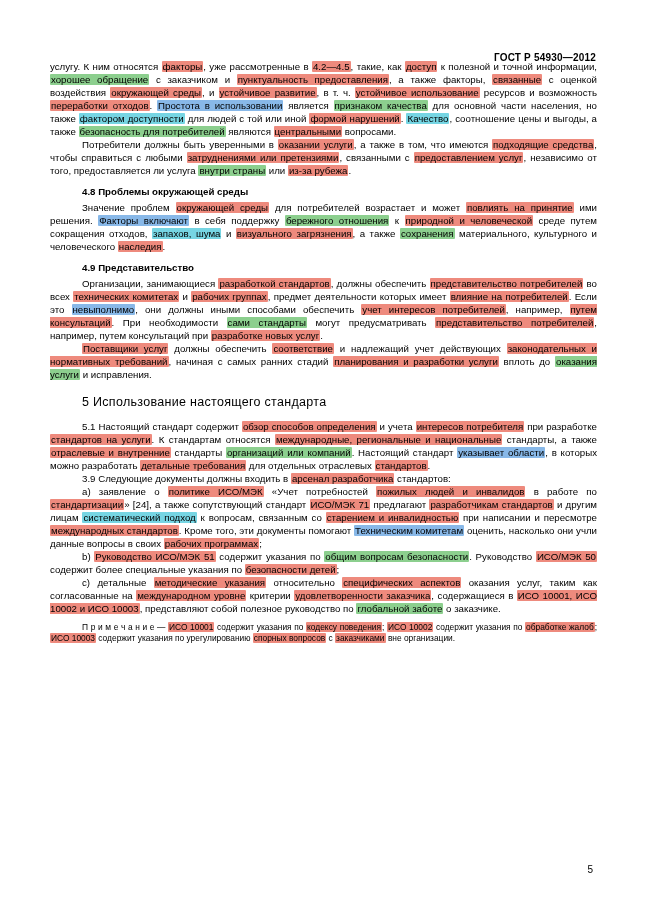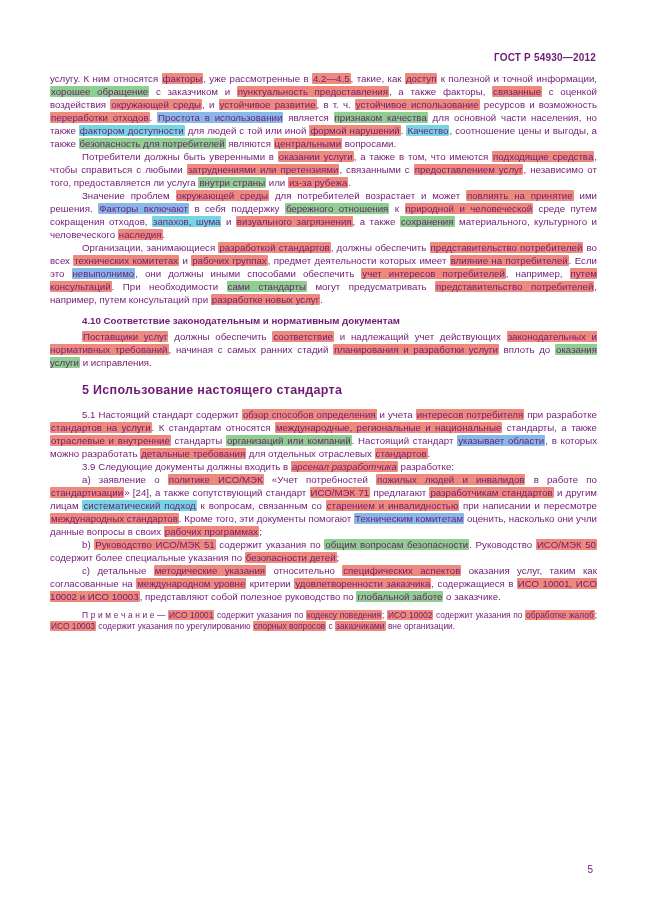--- a/index.html
+++ b/index.html
@@ -2,51 +2,51 @@
 <html><head>
 <meta charset="utf-8">
 <style>
   html, body { margin: 0; padding: 0; background: #ffffff; }
   .page {
     position: relative;
     width: 646px;
     height: 913px;
     background: #ffffff;
     font-family: "Liberation Sans", sans-serif;
-    color: #701a75;
+    color: #000000;
     overflow: hidden;
   }
   .doc-header {
     position: absolute;
     top: 52px;
     right: 50px;
     font-size: 10px;
     font-weight: bold;
     letter-spacing: 0.2px;
   }
   .doc-body {
     position: absolute;
-    top: 72px;
+    top: 60px;
     left: 50px;
     width: 547px;
     font-size: 9.7px;
     line-height: 13px;
     text-align: justify;
   }
   .para { margin: 0; text-indent: 32px; }
   .para.noindent { text-indent: 0; }
   .h3 {
     font-weight: bold;
     font-size: 9.7px;
     margin: 8px 0 3px 0;
     text-indent: 32px;
     text-align: left;
   }
   .h2 {
-    font-weight: bold;
+    font-weight: normal;
     font-size: 12.5px;
     letter-spacing: 0.3px;
     margin: 15px 0 11px 0;
     text-indent: 32px;
     text-align: left;
   }
   .note {
     font-size: 8.4px;
     line-height: 11px;
     margin: 7px 0 0 0;
@@ -62,27 +62,28 @@
 </style>
 </head>
 <body>
 
 <div class="page">
   <div class="doc-header">ГОСТ Р 54930—2012</div>
 
   <div class="doc-body" id="document-body">
       <p class="para noindent"><span>услугу. К ним относятся </span><span class="hl" style="background-color: rgb(238, 138, 125);">факторы</span><span>, уже рассмотренные в </span><span class="hl" style="background-color: rgb(238, 138, 125);">4.2—4.5</span><span>, такие, как </span><span class="hl" style="background-color: rgb(238, 138, 125);">доступ</span><span> к полезной и точной информации, </span><span class="hl" style="background-color: rgb(140, 207, 142);">хорошее обращение</span><span> с заказчиком и </span><span class="hl" style="background-color: rgb(238, 138, 125);">пунктуальность предоставления</span><span>, а также факторы, </span><span class="hl" style="background-color: rgb(238, 138, 125);">связанные</span><span> с оценкой воздействия </span><span class="hl" style="background-color: rgb(238, 138, 125);">окружающей среды</span><span>, и </span><span class="hl" style="background-color: rgb(238, 138, 125);">устойчивое развитие</span><span>, в т. ч. </span><span class="hl" style="background-color: rgb(238, 138, 125);">устойчивое использование</span><span> ресурсов и возможность </span><span class="hl" style="background-color: rgb(238, 138, 125);">переработки отходов</span><span>. </span><span class="hl" style="background-color: rgb(136, 184, 232);">Простота в использовании</span><span> является </span><span class="hl" style="background-color: rgb(140, 207, 142);">признаком качества</span><span> для основной части населения, но также </span><span class="hl" style="background-color: rgb(118, 213, 227);">фактором доступности</span><span> для людей с той или иной </span><span class="hl" style="background-color: rgb(238, 138, 125);">формой нарушений</span><span>. </span><span class="hl" style="background-color: rgb(118, 213, 227);">Качество</span><span>, соотношение цены и выгоды, а также </span><span class="hl" style="background-color: rgb(140, 207, 142);">безопасность для потребителей</span><span> являются </span><span class="hl" style="background-color: rgb(238, 138, 125);">центральными</span><span> вопросами.</span></p>
       <p class="para"><span>Потребители должны быть уверенными в </span><span class="hl" style="background-color: rgb(238, 138, 125);">оказании услуги</span><span>, а также в том, что имеются </span><span class="hl" style="background-color: rgb(238, 138, 125);">подходящие средства</span><span>, чтобы справиться с любыми </span><span class="hl" style="background-color: rgb(238, 138, 125);">затруднениями или претензиями</span><span>, связанными с </span><span class="hl" style="background-color: rgb(238, 138, 125);">предоставлением услуг</span><span>, независимо от того, предоставляется ли услуга </span><span class="hl" style="background-color: rgb(140, 207, 142);">внутри страны</span><span> или </span><span class="hl" style="background-color: rgb(238, 138, 125);">из-за рубежа</span><span>.</span></p>
+      <div class="h3"><span>4.8 Проблемы окружающей среды</span></div>
       <p class="para"><span>Значение проблем </span><span class="hl" style="background-color: rgb(238, 138, 125);">окружающей среды</span><span> для потребителей возрастает и может </span><span class="hl" style="background-color: rgb(238, 138, 125);">повлиять на принятие</span><span> ими решения. </span><span class="hl" style="background-color: rgb(136, 184, 232);">Факторы включают</span><span> в себя поддержку </span><span class="hl" style="background-color: rgb(140, 207, 142);">бережного отношения</span><span> к </span><span class="hl" style="background-color: rgb(238, 138, 125);">природной и человеческой</span><span> среде путем сокращения отходов, </span><span class="hl" style="background-color: rgb(118, 213, 227);">запахов, шума</span><span> и </span><span class="hl" style="background-color: rgb(238, 138, 125);">визуального загрязнения</span><span>, а также </span><span class="hl" style="background-color: rgb(140, 207, 142);">сохранения</span><span> материального, культурного и человеческого </span><span class="hl" style="background-color: rgb(238, 138, 125);">наследия</span><span>.</span></p>
+      <div class="h3"><span>4.9 Представительство</span></div>
       <p class="para"><span>Организации, занимающиеся </span><span class="hl" style="background-color: rgb(238, 138, 125);">разработкой стандартов</span><span>, должны обеспечить </span><span class="hl" style="background-color: rgb(238, 138, 125);">представительство потребителей</span><span> во всех </span><span class="hl" style="background-color: rgb(238, 138, 125);">технических комитетах</span><span> и </span><span class="hl" style="background-color: rgb(238, 138, 125);">рабочих группах</span><span>, предмет деятельности которых имеет </span><span class="hl" style="background-color: rgb(238, 138, 125);">влияние на потребителей</span><span>. Если это </span><span class="hl" style="background-color: rgb(136, 184, 232);">невыполнимо</span><span>, они должны иными способами обеспечить </span><span class="hl" style="background-color: rgb(238, 138, 125);">учет интересов потребителей</span><span>, например, </span><span class="hl" style="background-color: rgb(238, 138, 125);">путем консультаций</span><span>. При необходимости </span><span class="hl" style="background-color: rgb(140, 207, 142);">сами стандарты</span><span> могут предусматривать </span><span class="hl" style="background-color: rgb(238, 138, 125);">представительство потребителей</span><span>, например, путем консультаций при </span><span class="hl" style="background-color: rgb(238, 138, 125);">разработке новых услуг</span><span>.</span></p>
-      <div class="h3"><span>4.10 Соответствие законодательным и нормативным документам</span></div>
       <p class="para"><span class="hl" style="background-color: rgb(238, 138, 125);">Поставщики услуг</span><span> должны обеспечить </span><span class="hl" style="background-color: rgb(238, 138, 125);">соответствие</span><span> и надлежащий учет действующих </span><span class="hl" style="background-color: rgb(238, 138, 125);">законодательных и нормативных требований</span><span>, начиная с самых ранних стадий </span><span class="hl" style="background-color: rgb(238, 138, 125);">планирования и разработки услуги</span><span> вплоть до </span><span class="hl" style="background-color: rgb(140, 207, 142);">оказания услуги</span><span> и исправления.</span></p>
       <div class="h2"><span>5 Использование настоящего стандарта</span></div>
       <p class="para"><span>5.1 Настоящий стандарт содержит </span><span class="hl" style="background-color: rgb(238, 138, 125);">обзор способов определения</span><span> и учета </span><span class="hl" style="background-color: rgb(238, 138, 125);">интересов потребителя</span><span> при разработке </span><span class="hl" style="background-color: rgb(238, 138, 125);">стандартов на услуги</span><span>. К стандартам относятся </span><span class="hl" style="background-color: rgb(238, 138, 125);">международные, региональные и национальные</span><span> стандарты, а также </span><span class="hl" style="background-color: rgb(238, 138, 125);">отраслевые и внутренние</span><span> стандарты </span><span class="hl" style="background-color: rgb(140, 207, 142);">организаций или компаний</span><span>. Настоящий стандарт </span><span class="hl" style="background-color: rgb(136, 184, 232);">указывает области</span><span>, в которых можно разработать </span><span class="hl" style="background-color: rgb(238, 138, 125);">детальные требования</span><span> для отдельных отраслевых </span><span class="hl" style="background-color: rgb(238, 138, 125);">стандартов</span><span>.</span></p>
-      <p class="para"><span>3.9 Следующие документы должны входить в </span><span class="hl" style="background-color: rgb(238, 138, 125); font-style: italic;">арсенал разработчика</span><span> разработке:</span></p>
+      <p class="para"><span>3.9 Следующие документы должны входить в </span><span class="hl" style="background-color: rgb(238, 138, 125);">арсенал разработчика</span><span> стандартов:</span></p>
       <p class="para"><span>а) заявление о </span><span class="hl" style="background-color: rgb(238, 138, 125);">политике ИСО/МЭК</span><span> «Учет потребностей </span><span class="hl" style="background-color: rgb(238, 138, 125);">пожилых людей и инвалидов</span><span> в работе по </span><span class="hl" style="background-color: rgb(238, 138, 125);">стандартизации</span><span>» [24], а также сопутствующий стандарт </span><span class="hl" style="background-color: rgb(238, 138, 125);">ИСО/МЭК 71</span><span> предлагают </span><span class="hl" style="background-color: rgb(238, 138, 125);">разработчикам стандартов</span><span> и другим лицам </span><span class="hl" style="background-color: rgb(118, 213, 227);">систематический подход</span><span> к вопросам, связанным со </span><span class="hl" style="background-color: rgb(238, 138, 125);">старением и инвалидностью</span><span> при написании и пересмотре </span><span class="hl" style="background-color: rgb(238, 138, 125);">международных стандартов</span><span>. Кроме того, эти документы помогают </span><span class="hl" style="background-color: rgb(136, 184, 232);">Техническим комитетам</span><span> оценить, насколько они учли данные вопросы в своих </span><span class="hl" style="background-color: rgb(238, 138, 125);">рабочих программах</span><span>;</span></p>
       <p class="para"><span>b) </span><span class="hl" style="background-color: rgb(238, 138, 125);">Руководство ИСО/МЭК 51</span><span> содержит указания по </span><span class="hl" style="background-color: rgb(140, 207, 142);">общим вопросам безопасности</span><span>. Руководство </span><span class="hl" style="background-color: rgb(238, 138, 125);">ИСО/МЭК 50</span><span> содержит более специальные указания по </span><span class="hl" style="background-color: rgb(238, 138, 125);">безопасности детей</span><span>;</span></p>
       <p class="para"><span>с) детальные </span><span class="hl" style="background-color: rgb(238, 138, 125);">методические указания</span><span> относительно </span><span class="hl" style="background-color: rgb(238, 138, 125);">специфических аспектов</span><span> оказания услуг, таким как согласованные на </span><span class="hl" style="background-color: rgb(238, 138, 125);">международном уровне</span><span> критерии </span><span class="hl" style="background-color: rgb(238, 138, 125);">удовлетворенности заказчика</span><span>, содержащиеся в </span><span class="hl" style="background-color: rgb(238, 138, 125);">ИСО 10001, ИСО 10002 и ИСО 10003</span><span>, представляют собой полезное руководство по </span><span class="hl" style="background-color: rgb(140, 207, 142);">глобальной заботе</span><span> о заказчике.</span></p>
       <p class="note"><span>П р и м е ч а н и е — </span><span class="hl" style="background-color: rgb(238, 138, 125);">ИСО 10001</span><span> содержит указания по </span><span class="hl" style="background-color: rgb(238, 138, 125);">кодексу поведения</span><span>; </span><span class="hl" style="background-color: rgb(238, 138, 125);">ИСО 10002</span><span> содержит указания по </span><span class="hl" style="background-color: rgb(238, 138, 125);">обработке жалоб</span><span>; </span><span class="hl" style="background-color: rgb(238, 138, 125);">ИСО 10003</span><span> содержит указания по урегулированию </span><span class="hl" style="background-color: rgb(238, 138, 125);">спорных вопросов</span><span> с </span><span class="hl" style="background-color: rgb(238, 138, 125);">заказчиками</span><span> вне организации.</span></p>
     </div>
 
   <div class="page-number">5</div>
 </div>
 
 </body></html>

